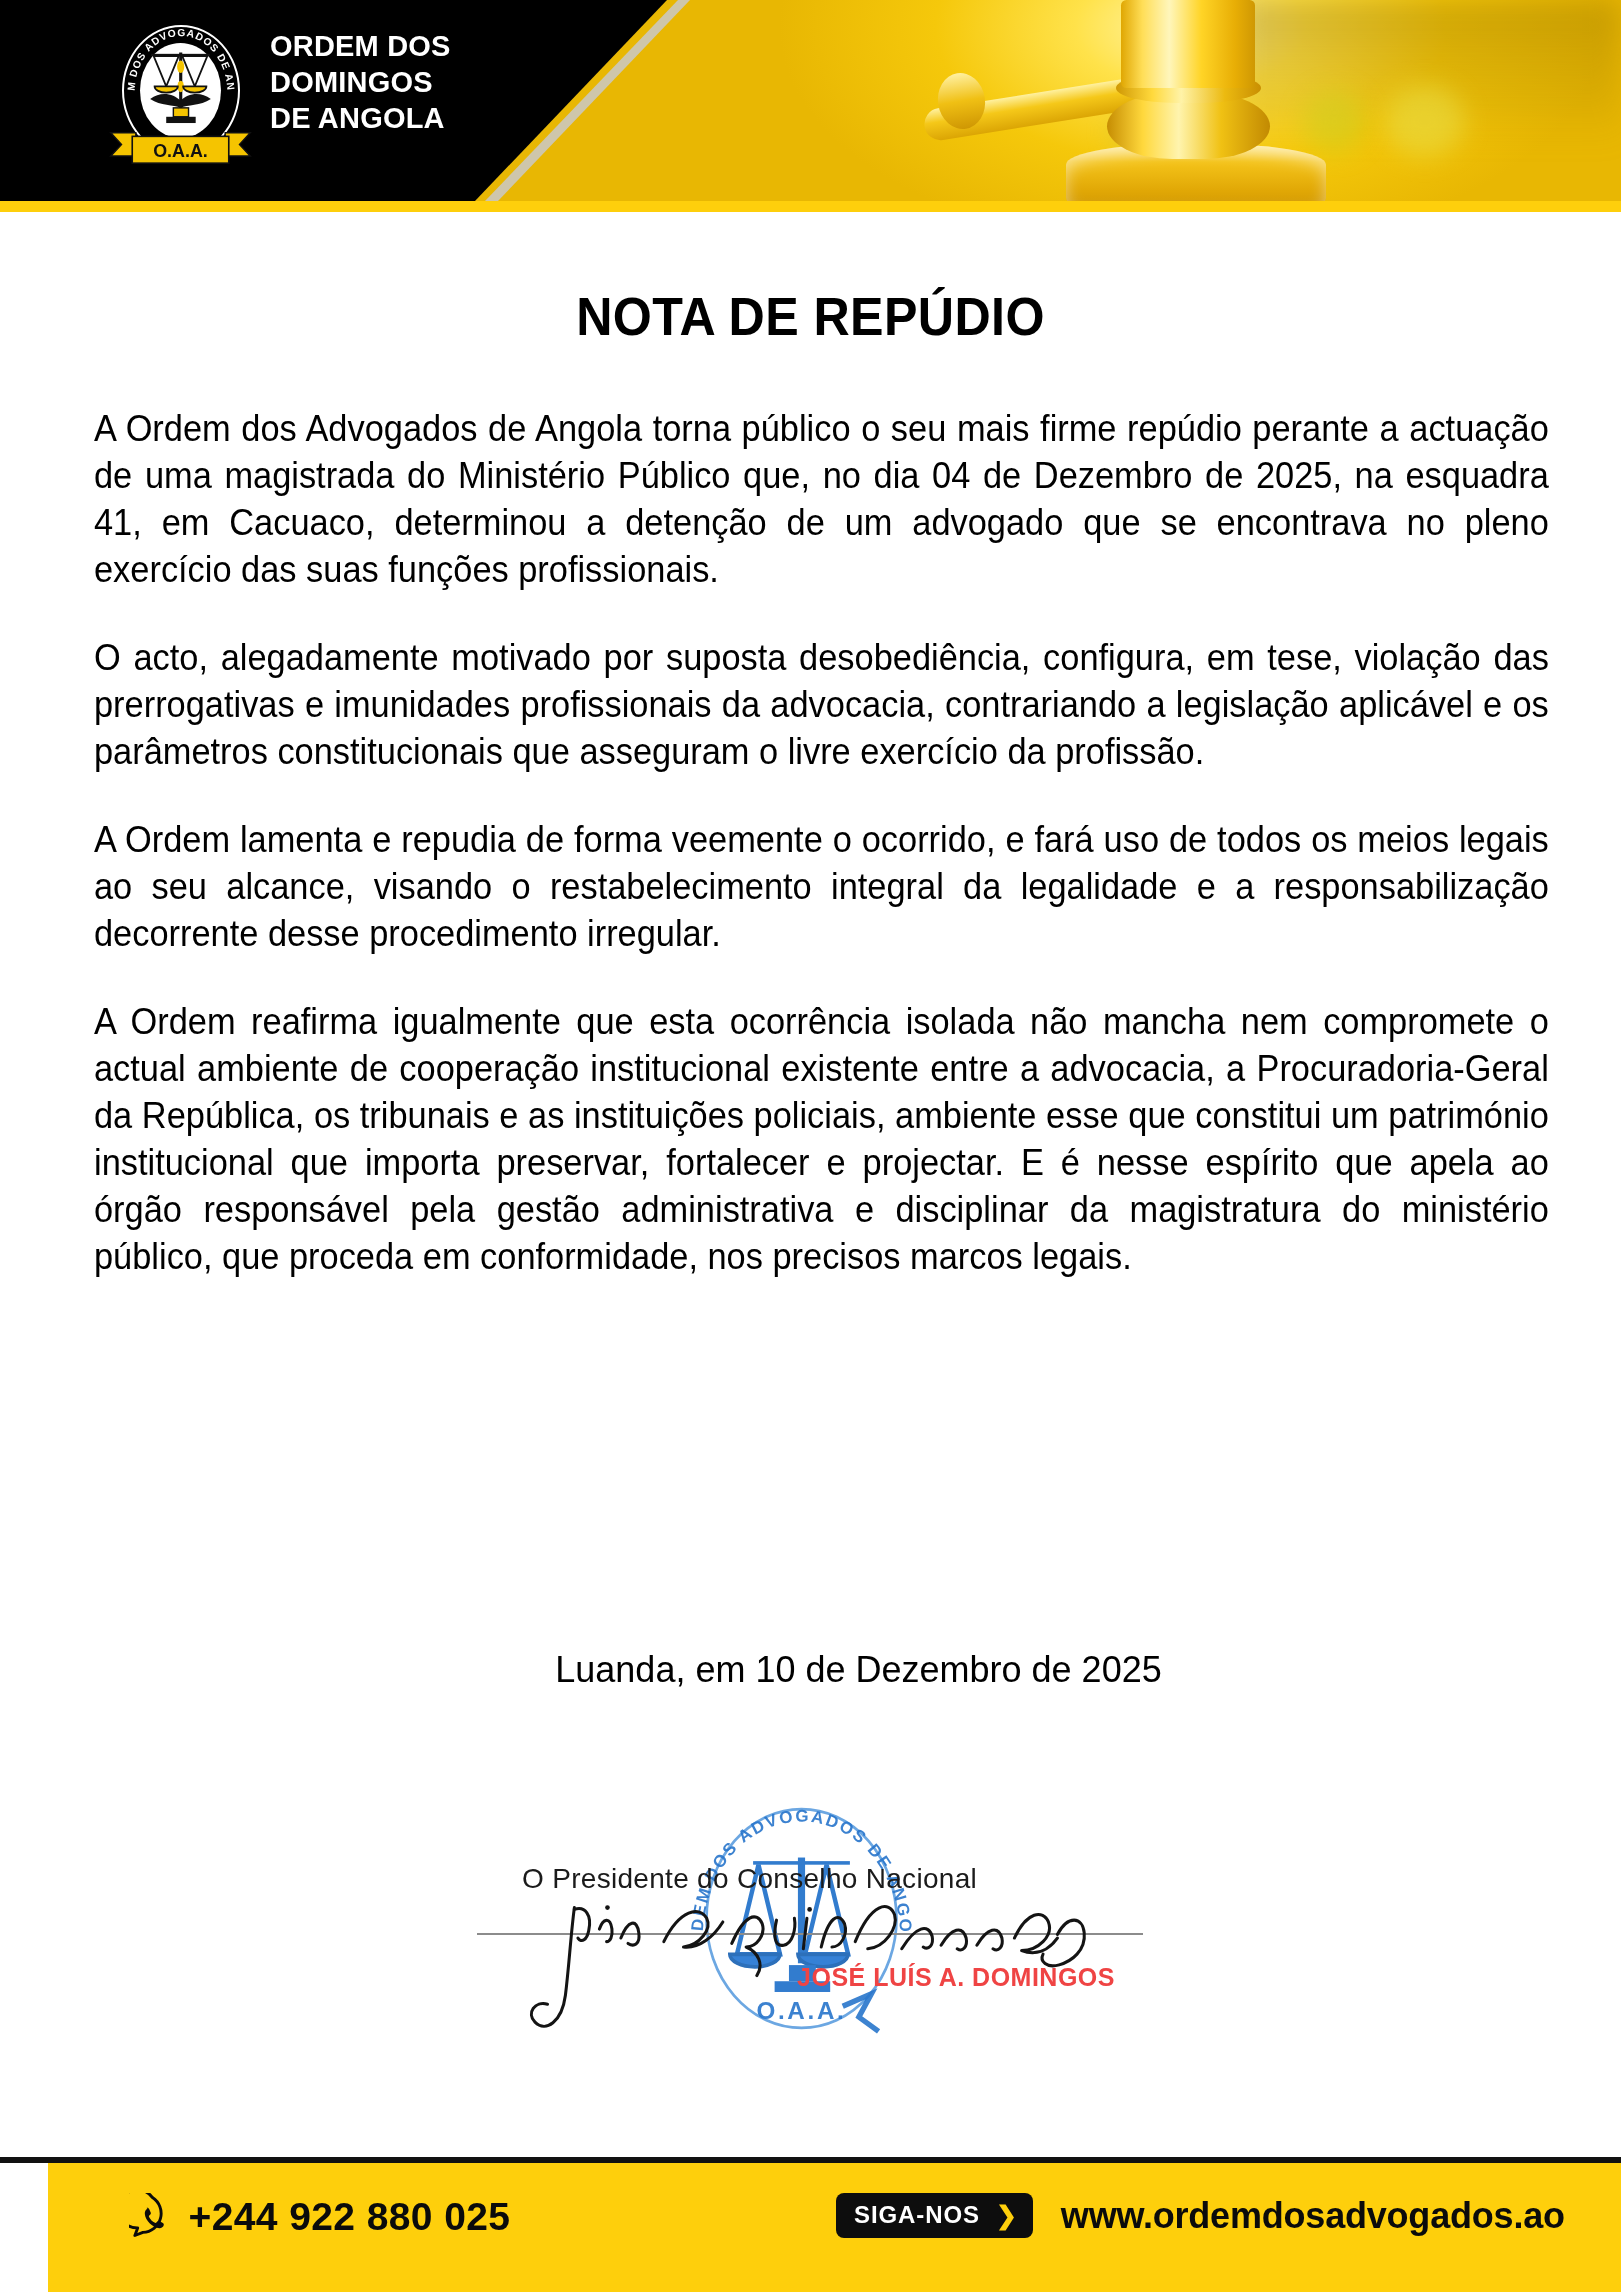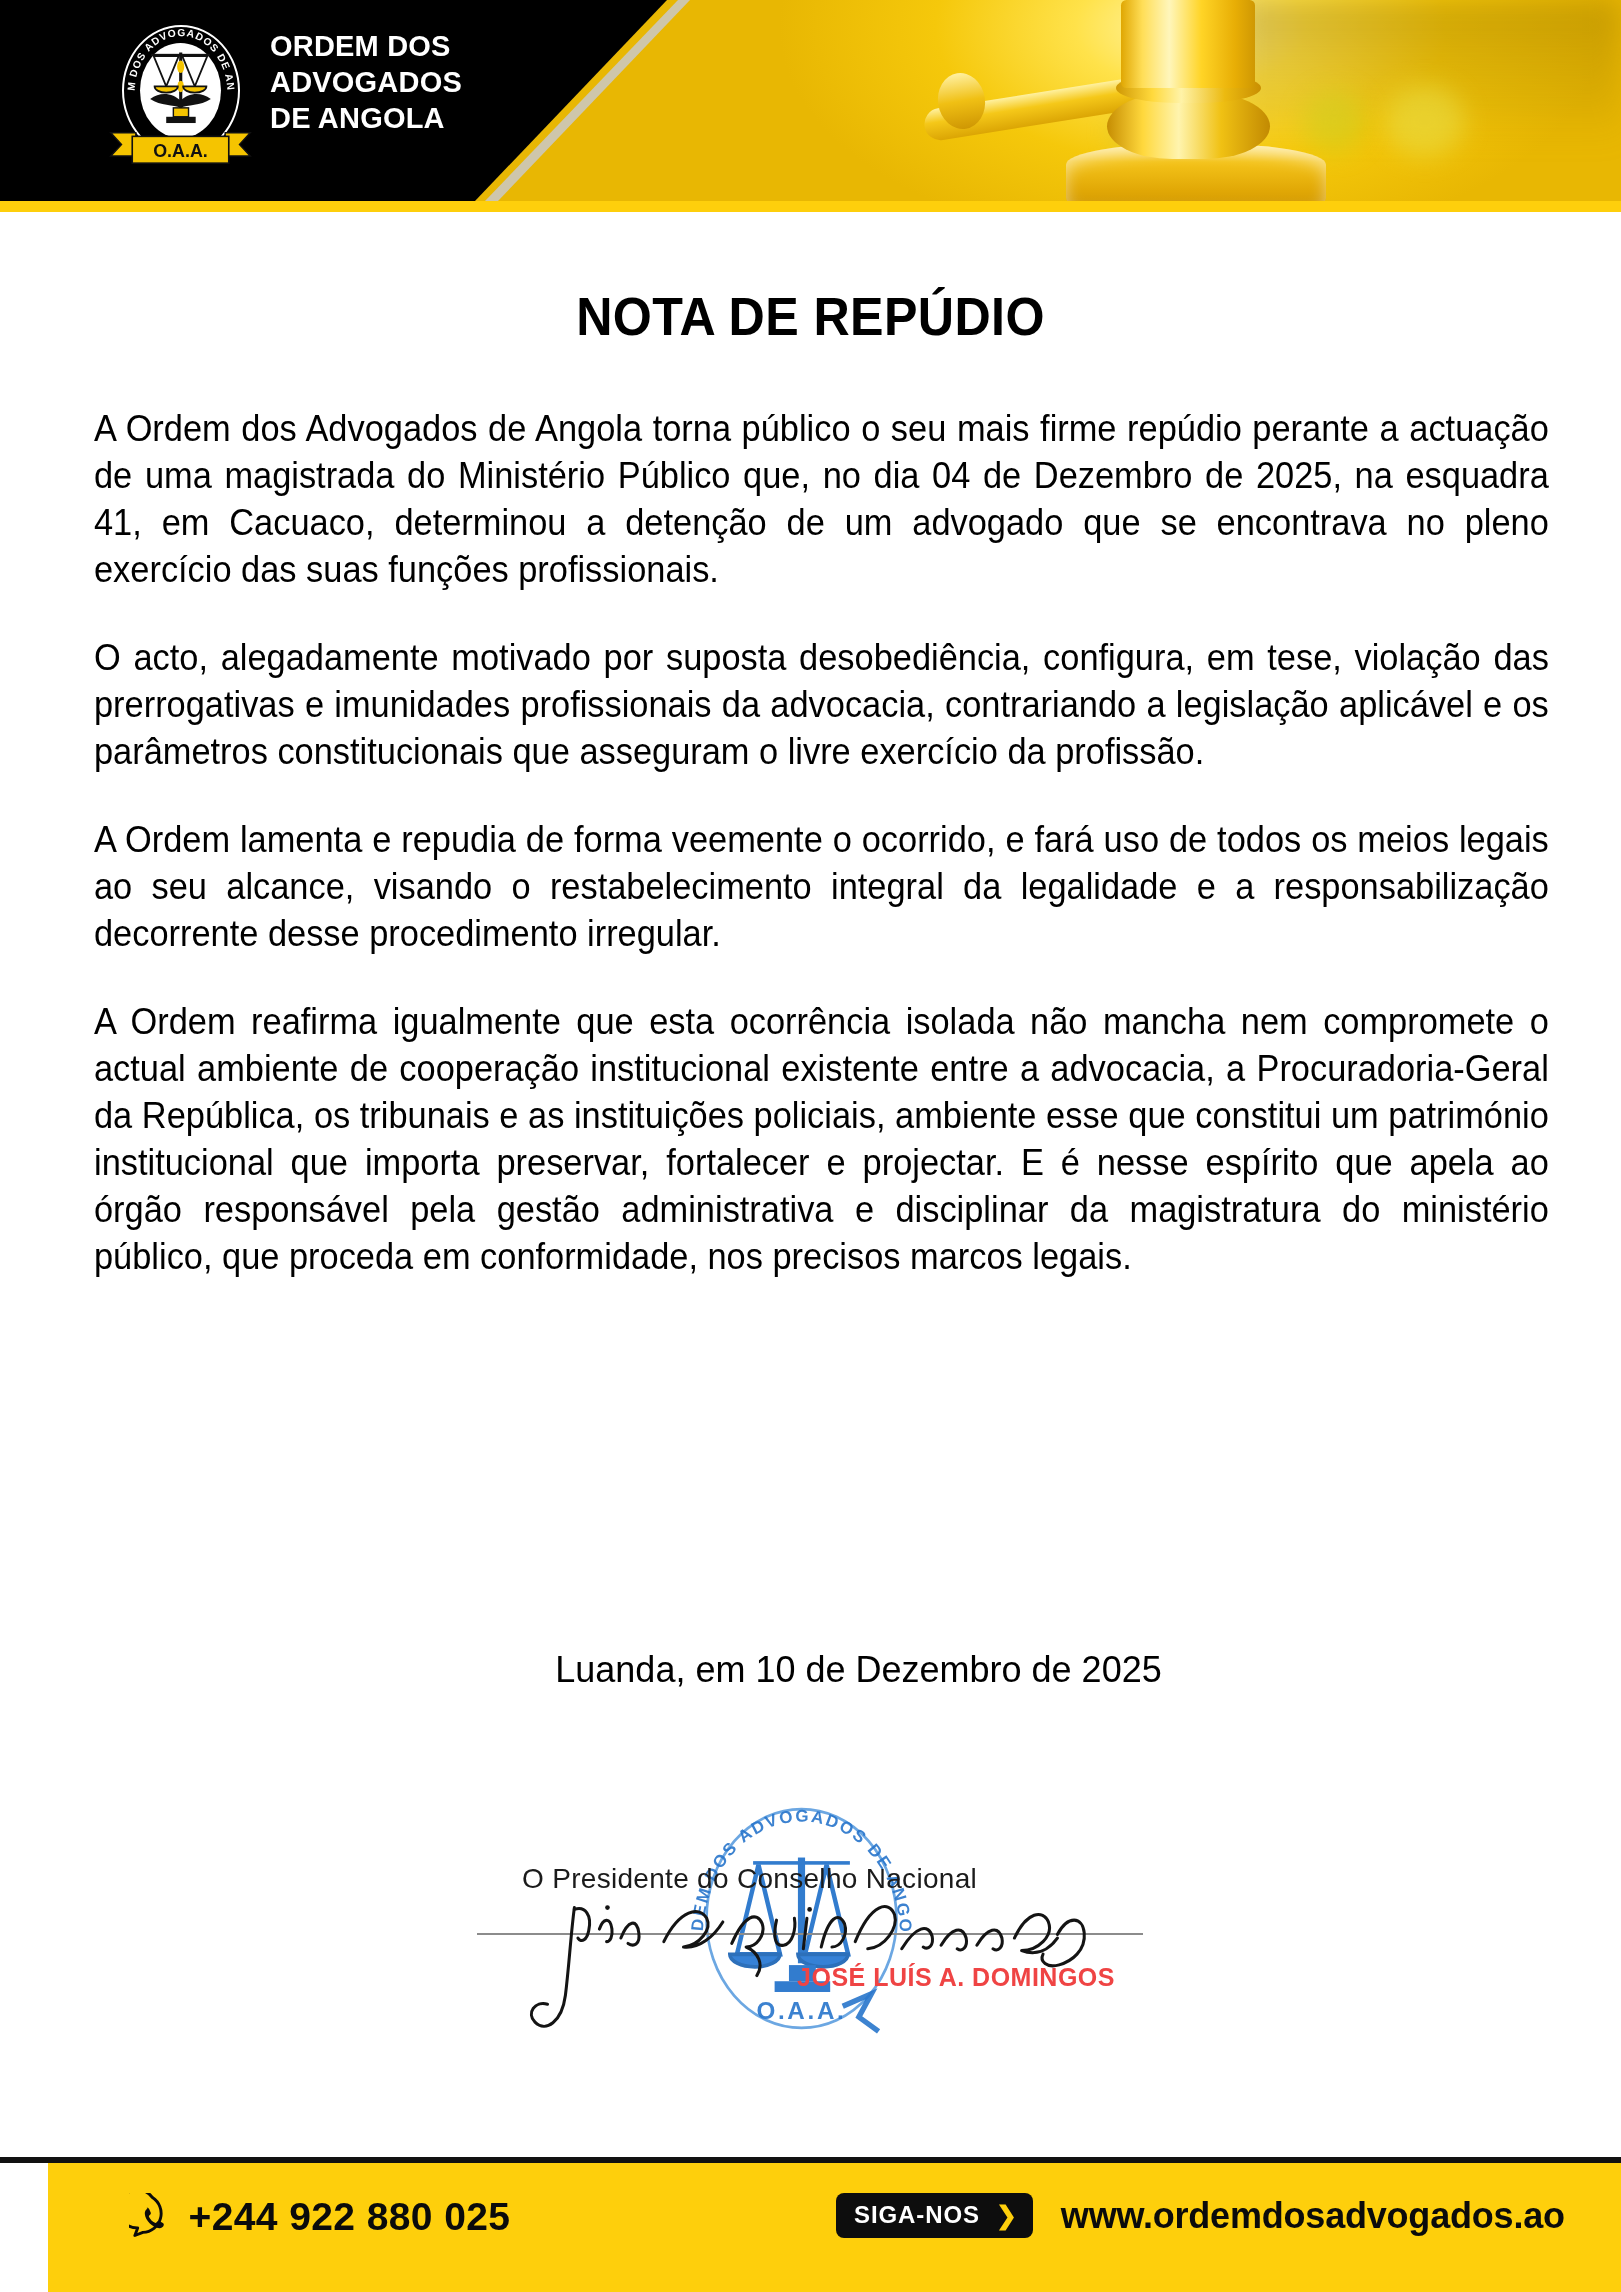--- a/index.html
+++ b/index.html
@@ -387,21 +387,21 @@
       <svg class="logo-ribbon" viewBox="0 0 160 52">
         <path d="M 2,14 L 30,14 L 30,40 L 2,40 L 14,27 Z" fill="#f5c400" stroke="#111" stroke-width="1.6"></path>
         <path d="M 158,14 L 130,14 L 130,40 L 158,40 L 146,27 Z" fill="#f5c400" stroke="#111" stroke-width="1.6"></path>
         <rect x="26" y="18" width="108" height="30" fill="#f5c400" stroke="#111" stroke-width="1.8"></rect>
         <text x="80" y="41" text-anchor="middle" font-size="20" font-weight="700" fill="#111" font-family="'Liberation Sans', sans-serif">O.A.A.</text>
       </svg>
     </div>
 
     <div class="brand-text">
       <div>ORDEM DOS</div>
-      <div>ADVOGADOS</div>
+      <div>DOMINGOS</div>
       <div>DE ANGOLA</div>
     </div>
   </div>
   <div class="header-strip"></div>
 
   <div class="doc-title">NOTA DE REPÚDIO</div>
 
   <div class="body-col">
     <p class="para">A Ordem dos Advogados de Angola torna público o seu mais firme repúdio perante a actuação de uma magistrada do Ministério Público que, no dia 04 de Dezembro de 2025, na esquadra 41, em Cacuaco, determinou a detenção de um advogado que se encontrava no pleno exercício das suas funções profissionais.</p>
     <p class="para">O acto, alegadamente motivado por suposta desobediência, configura, em tese, violação das prerrogativas e imunidades profissionais da advocacia, contrariando a legislação aplicável e os parâmetros constitucionais que asseguram o livre exercício da profissão.</p>

